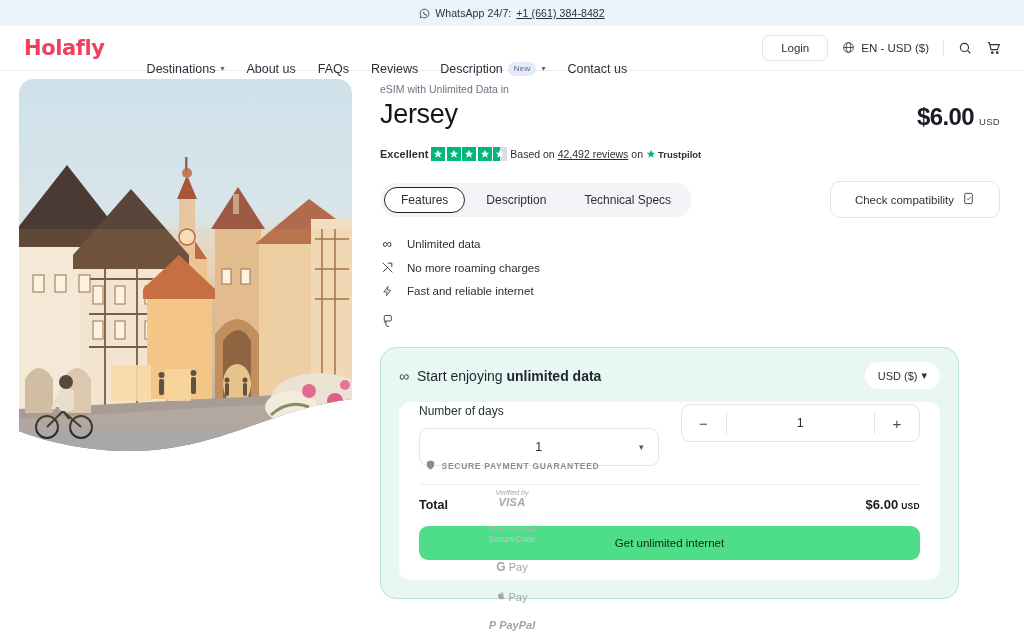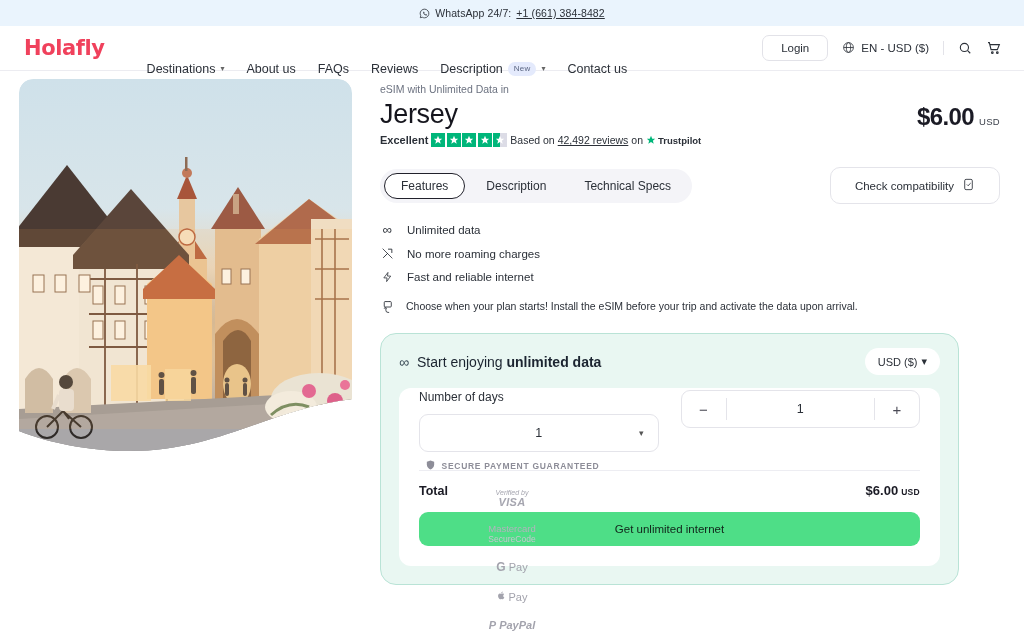--- a/index.html
+++ b/index.html
@@ -103,21 +103,21 @@
   .title {
     font-size: 27px; font-weight: 400; letter-spacing: -.3px;
     line-height: 1.15; color: #15151d;
   }
   .price-block { margin-left: auto; display: flex; align-items: baseline; gap: 5px; padding-top: 4px;}
   .price { font-size: 24px; font-weight: 700; letter-spacing: -.6px; }
   .price-cur { font-size: 9.5px; color: #3a3f49; letter-spacing: .3px; }
 
   .trust-row {
     display: flex; align-items: center; gap: 3px;
-    margin-top: 2px; font-size: 10.5px; color: #2b3038;
+    margin-top: 16px; font-size: 10.5px; color: #2b3038;
   }
   .trust-label { font-weight: 700; font-size: 11px; }
   .stars { display: flex; gap: 1.5px; }
   .star {
     width: 14px; height: 14px; background: #00b67a;
     display: flex; align-items: center; justify-content: center;
   }
   .star.half { background: linear-gradient(90deg,#00b67a 50%, #dcdce6 50%); }
   .star svg { width: 10px; height: 10px; fill: #fff; }
   .reviews-link { font-weight: 400; text-decoration: underline; color: #2b3038; }
@@ -509,21 +509,20 @@
 
     <div class="notice">
       <span class="fi">
         <svg width="13" height="14" viewBox="0 0 24 24" fill="none" stroke="#2b3038" stroke-width="1.6">
           <rect x="6" y="2" width="13" height="10" rx="1.6"></rect>
             <path d="M9 2v-1M16 2v-1"></path>
           <path d="M9 14v4a4 4 0 0 0 4 4h2"></path>
             <path d="M6 15a2 2 0 1 1 4 0"></path>
         </svg>
       </span>
-      <span>Choose when your plan starts! Install the eSIM before your trip and activate the data upon arrival.</span>
     </div>
 
     <div class="buy-card">
       <div class="buy-head">
         <div class="buy-title">
           <span class="inf">∞</span>
           <span><span>Start enjoying </span><b>unlimited data</b></span>
         </div>
         <div class="cur-select">
           <span>USD ($)</span>

